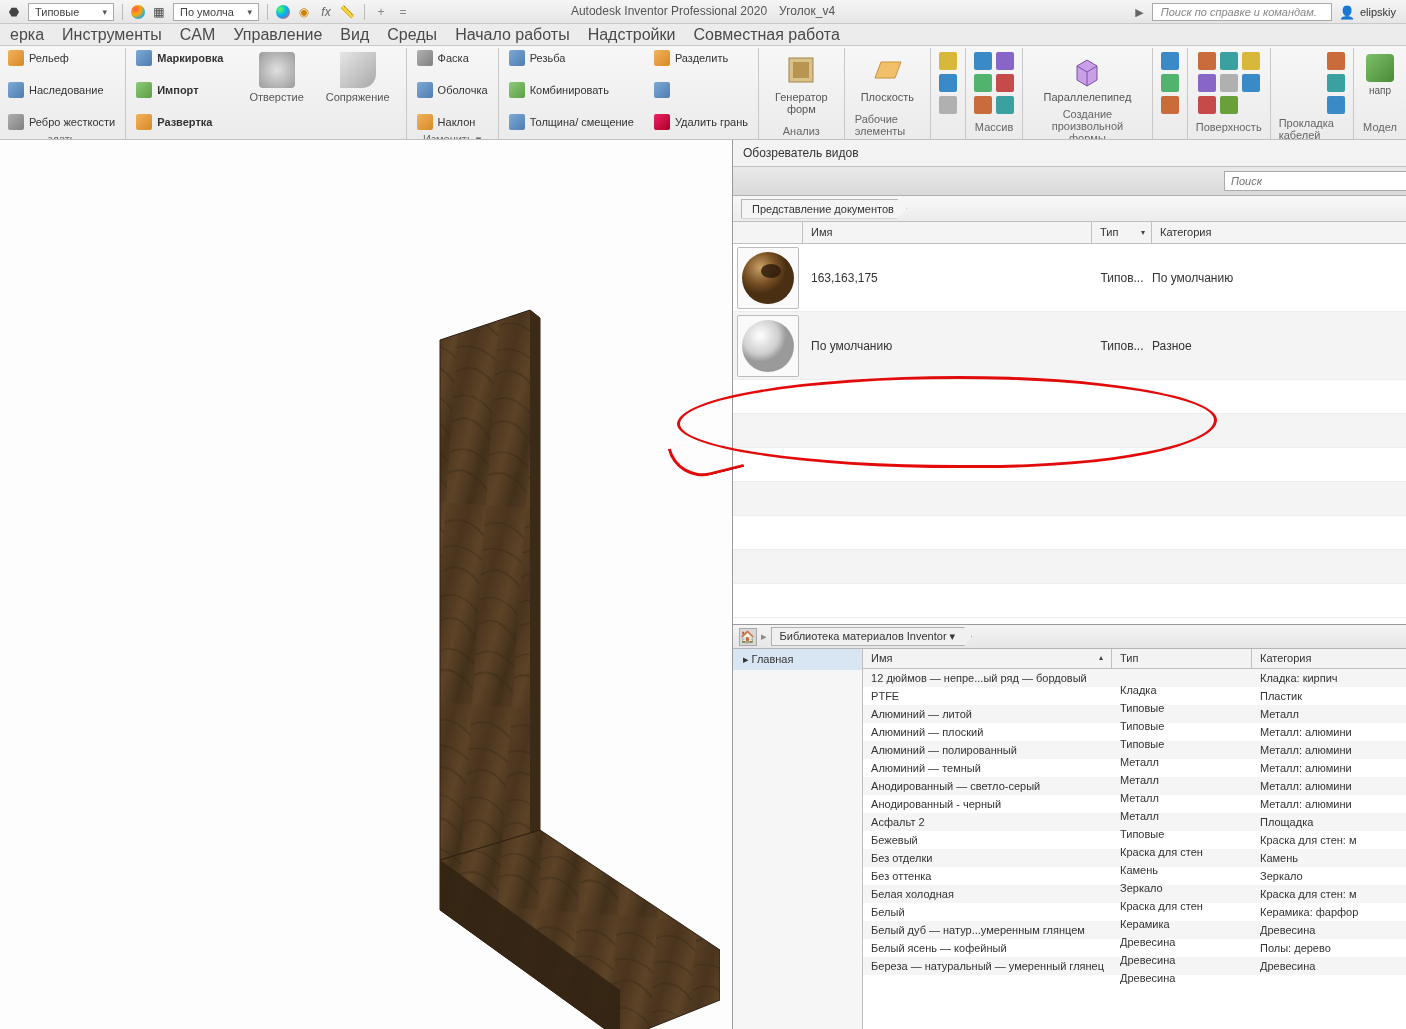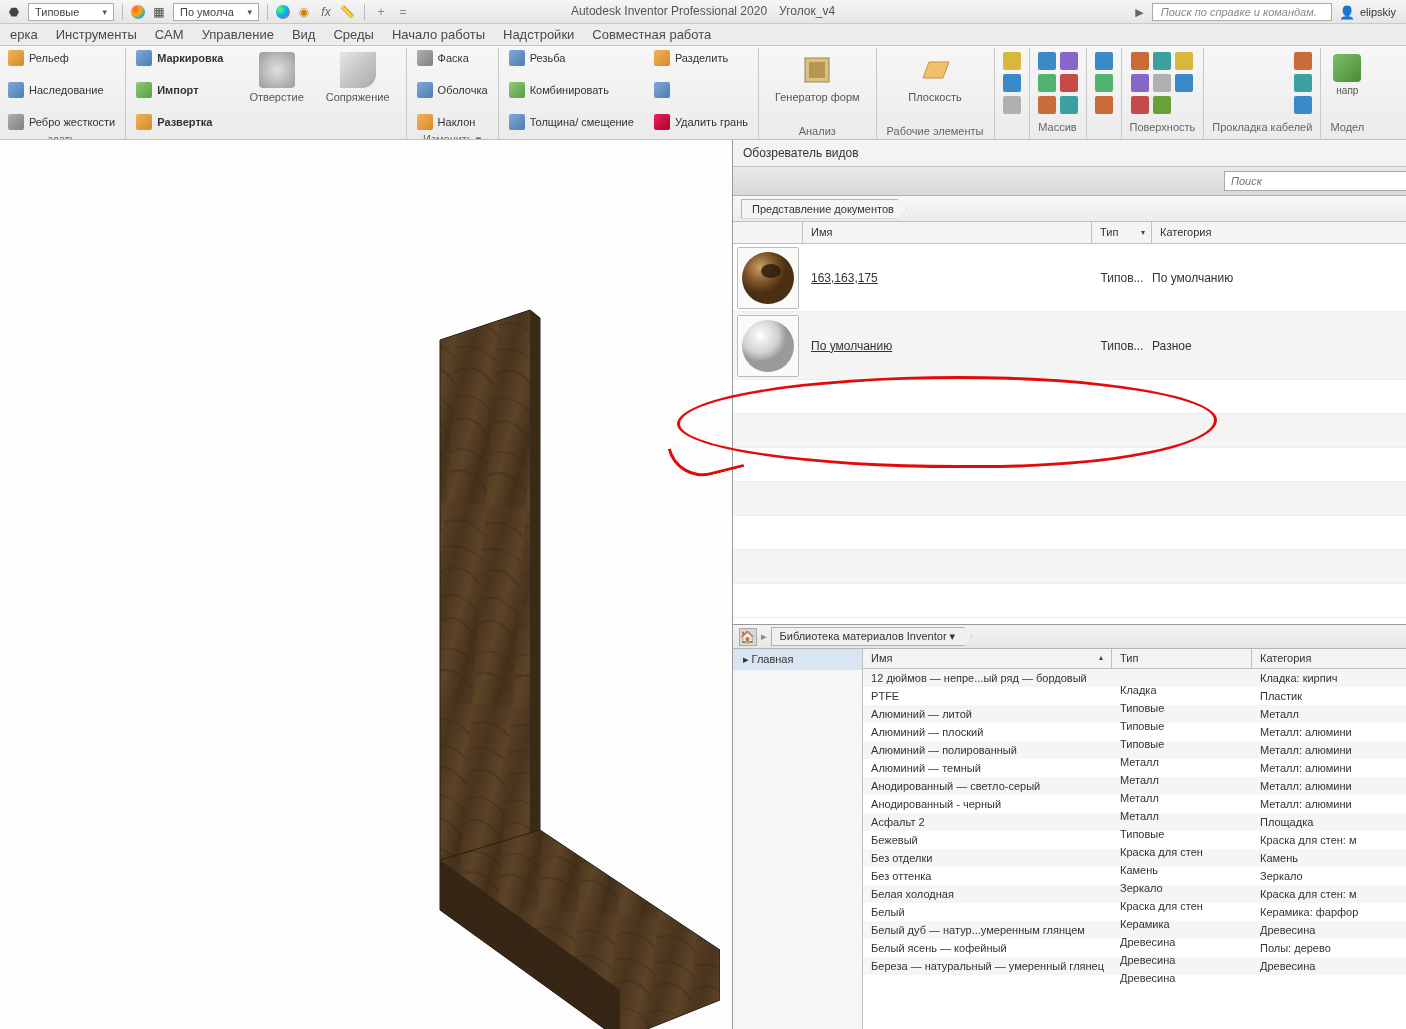--- a/index.html
+++ b/index.html
@@ -49,21 +49,21 @@
   .user { display:flex; align-items:center; gap:4px; color:#333; }
 
   
   .menubar {
     height: 22px;
     background:#ececec;
     border-bottom:1px solid #c8c8c8;
     display:flex; align-items:center;
     gap:18px;
     padding:0 10px;
-    font-size:13px;
+    font-size:16px;
     color:#4a4a4a;
   }
 
   
   .ribbon {
     height: 94px;
     background:linear-gradient(#f7f7f7,#ebebeb);
     border-bottom:1px solid #bfbfbf;
     display:flex;
     padding:2px 0 0 4px;
@@ -173,21 +173,21 @@
     display:flex; align-items:center; height:68px;
     border-bottom:1px solid #ededed;
   }
   .thumb {
     width:62px; height:62px; margin:3px 4px;
     border:1px solid #bbb; border-radius:2px;
     display:flex; align-items:center; justify-content:center;
     background:#fafafa;
   }
   .thumb svg{border-radius:2px;}
-  .doc-row .c-name{flex:1; padding-left:8px;text-decoration:underline;}
+  .doc-row .c-name{flex:1; padding-left:8px;}
   .doc-row .c-type{width:60px;text-align:center;}
   .doc-row .c-cat{width:280px;}
   .stripe .doc-row:nth-child(even){background:#f4f4f4;}
   .stripe .doc-row.empty{height:34px;}
 
   
   .anno {
     position:absolute;
     border:3px solid #e30a0a;
     border-radius:60% 55% 50% 60% / 60% 55% 60% 55%;
@@ -441,20 +441,33 @@
         </div>
       <div class="iconcol">
           <i class="smicon b5"></i>
           <i class="smicon b6"></i>
           <i class="smicon b7"></i>
         </div>
     </div>
     <div class="glabel">Массив</div>
   </div>
 
+  <div class="rgroup">
+    <div class="bigbtn">
+      <div class="bigicon">
+          <svg width="36" height="36">
+            <polygon points="8,14 18,8 28,14 28,28 18,34 8,28" fill="#c99fe6" stroke="#7a4fa6"></polygon>
+            <polyline points="8,14 18,20 28,14" fill="none" stroke="#7a4fa6"></polyline>
+            <line x1="18" y1="20" x2="18" y2="34" stroke="#7a4fa6"></line>
+          </svg>
+        </div>
+      <span>Параллелепипед</span>
+    </div>
+    <div class="glabel" style="max-width:170px; text-align:center;">Создание произвольной формы</div>
+  </div>
 
   <div class="rgroup" style="padding:4px 8px;">
     <div class="iconcol">
         <i class="smicon b2"></i>
         <i class="smicon b3"></i>
         <i class="smicon b4"></i>
       </div>
     <div class="glabel">&nbsp;</div>
   </div>
   <div class="rgroup" style="padding:4px 8px;">

